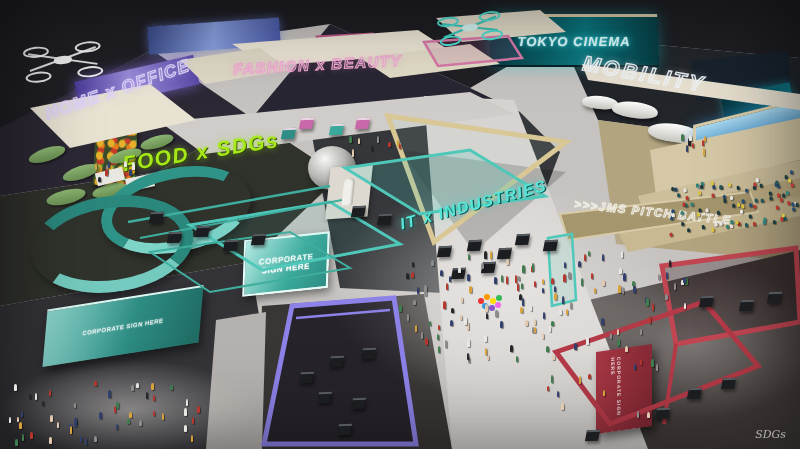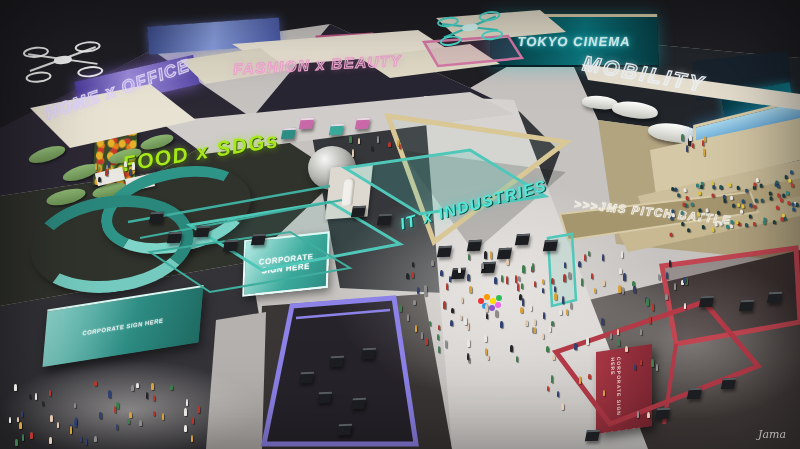--- a/index.html
+++ b/index.html
@@ -500,14 +500,14 @@
     <div style="position: absolute; left: 330px; top: 130px; width: 80px; height: 26px;">
       <span style="position: absolute; left: 67px; top: 10px; width: 2px; height: 6px; border-radius: 45% 45% 20% 20%; background: rgb(215, 162, 59); box-shadow: rgba(0, 0, 0, 0.45) 1px 1px 1px;"></span>
       <span style="position: absolute; left: 69px; top: 14px; width: 2px; height: 5px; border-radius: 45% 45% 20% 20%; background: rgb(181, 55, 46); box-shadow: rgba(0, 0, 0, 0.45) 1px 1px 1px;"></span>
       <span style="position: absolute; left: 22px; top: 19px; width: 2px; height: 8px; border-radius: 45% 45% 20% 20%; background: rgb(226, 201, 176); box-shadow: rgba(0, 0, 0, 0.45) 1px 1px 1px;"></span>
       <span style="position: absolute; left: 19px; top: 6px; width: 3px; height: 7px; border-radius: 45% 45% 20% 20%; background: rgb(63, 125, 78); box-shadow: rgba(0, 0, 0, 0.45) 1px 1px 1px;"></span>
       <span style="position: absolute; left: 47px; top: 6px; width: 2px; height: 7px; border-radius: 45% 45% 20% 20%; background: rgb(141, 141, 141); box-shadow: rgba(0, 0, 0, 0.45) 1px 1px 1px;"></span>
       <span style="position: absolute; left: 58px; top: 12px; width: 3px; height: 5px; border-radius: 45% 45% 20% 20%; background: rgb(181, 55, 46); box-shadow: rgba(0, 0, 0, 0.45) 1px 1px 1px;"></span>
       <span style="position: absolute; left: 41px; top: 16px; width: 2px; height: 5px; border-radius: 45% 45% 20% 20%; background: rgb(38, 38, 42); box-shadow: rgba(0, 0, 0, 0.45) 1px 1px 1px;"></span>
       <span style="position: absolute; left: 28px; top: 8px; width: 2px; height: 6px; border-radius: 45% 45% 20% 20%; background: rgb(226, 201, 176); box-shadow: rgba(0, 0, 0, 0.45) 1px 1px 1px;"></span>
     </div>
-    <div class="abs" style="right:14px;bottom:8px;font-family:'DejaVu Serif',serif;font-style:italic;font-size:11px;color:#b4b2b0;">Jama</div>
+    <div class="abs" style="right:14px;bottom:8px;font-family:'DejaVu Serif',serif;font-style:italic;font-size:11px;color:#b4b2b0;">SDGs</div>
 </div>
 
 </body></html>

